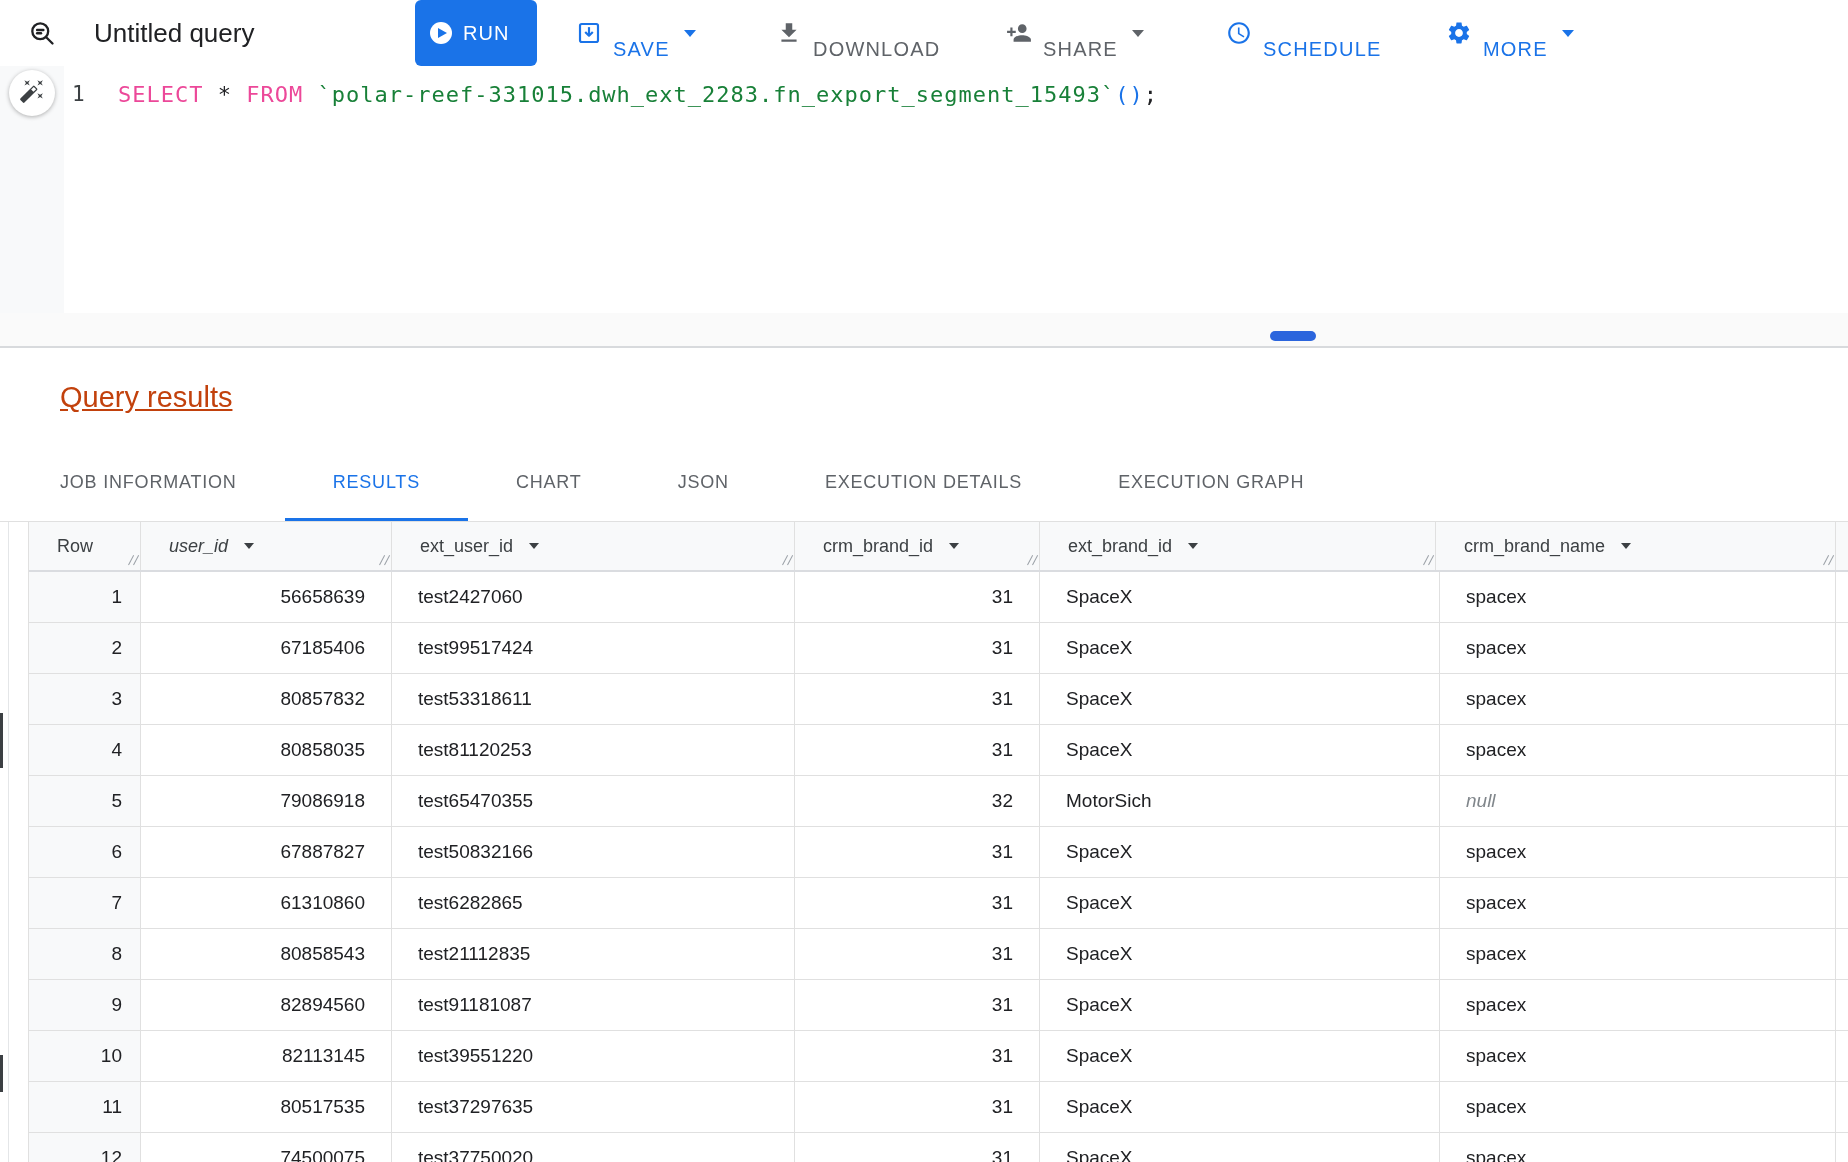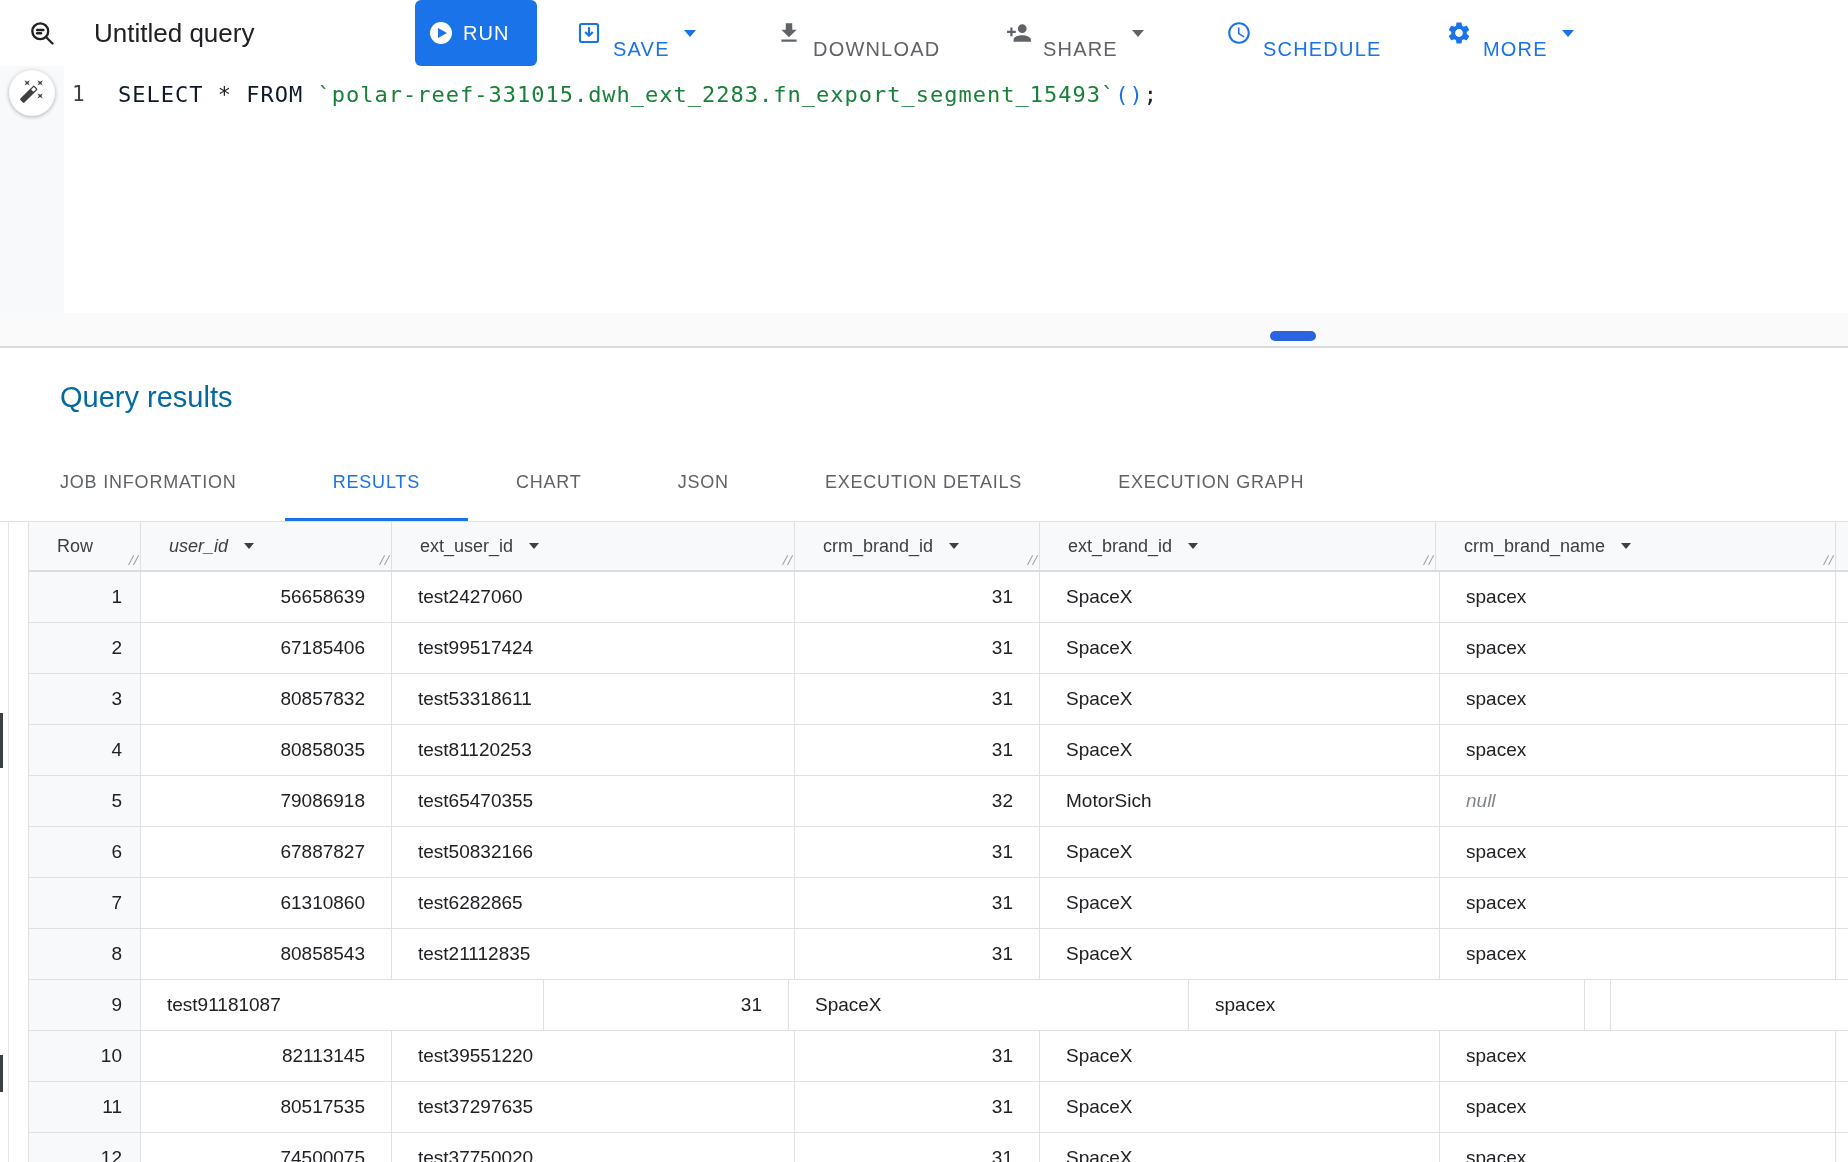--- a/index.html
+++ b/index.html
@@ -37,29 +37,29 @@
   .editor-strip{position:absolute;left:0;top:247px;width:100%;height:33px;background:#fafafa;}
   .splitter-pill{position:absolute;left:1270px;top:265px;width:46px;height:10px;border-radius:5px;
                  background:#2b65dd;cursor:row-resize;}
   .wand-fab{position:absolute;left:9px;top:4px;width:46px;height:46px;border-radius:50%;background:#fff;
             box-shadow:0 1px 4px rgba(0,0,0,.3);display:flex;align-items:center;justify-content:center;cursor:pointer;}
   .code-line{position:absolute;left:0;top:11px;height:34px;width:100%;}
   .line-no{position:absolute;left:72px;top:0;height:34px;display:flex;align-items:center;
            font-family:"DejaVu Sans Mono",monospace;font-size:21px;color:#3c4043;}
   .code-text{position:absolute;left:118px;top:0;height:34px;display:flex;align-items:center;
              font-family:"DejaVu Sans Mono",monospace;font-size:22px;letter-spacing:1px;white-space:pre;}
-  .t-keyword{color:#0f172a;}
+  .t-keyword{color:#ec4899;}
   .t-string{color:#188038;}
   .t-paren{color:#1a73e8;}
   .t-plain{color:#202124;}
 
   
   .results-header{position:absolute;left:0;top:348px;width:100%;height:99px;background:#fff;}
   .results-title{position:absolute;left:60px;top:0;height:99px;display:flex;align-items:center;
-                 font-size:29px;color:#0369a1;}
+                 font-size:29px;color:#c2410c;text-decoration:underline;}
 
   
   .tabs{position:absolute;left:0;top:447px;width:100%;height:74px;border-bottom:1px solid #e0e0e0;
         display:flex;align-items:stretch;padding-left:12px;box-sizing:content-box;background:#fff;}
   .tab{display:flex;align-items:center;padding:0 48px;font-size:18px;font-weight:500;letter-spacing:.8px;
        color:#5f6368;border-bottom:3px solid transparent;box-sizing:border-box;cursor:pointer;}
   .tab.active{color:#1a73e8;border-bottom-color:#1a73e8;}
 
   
   .table-wrap{position:absolute;left:28px;top:522px;width:1836px;height:640px;overflow:hidden;
@@ -316,20 +316,21 @@
           <div class="td align-right row-col" style="width: 112px;">8</div>
           <div class="td align-right" style="width: 251px;">80858543</div>
           <div class="td align-left" style="width: 403px;">test21112835</div>
           <div class="td align-right" style="width: 245px;">31</div>
           <div class="td align-left" style="width: 400px;">SpaceX</div>
           <div class="td align-left" style="width: 396px;">spacex</div>
           <div class="td sliver" style="width: 26px;"></div>
         </div>
         <div class="tr">
           <div class="td align-right row-col" style="width: 112px;">9</div>
+          <div class="td align-right" style="width: 251px;">82894560</div>
           <div class="td align-left" style="width: 403px;">test91181087</div>
           <div class="td align-right" style="width: 245px;">31</div>
           <div class="td align-left" style="width: 400px;">SpaceX</div>
           <div class="td align-left" style="width: 396px;">spacex</div>
           <div class="td sliver" style="width: 26px;"></div>
         </div>
         <div class="tr">
           <div class="td align-right row-col" style="width: 112px;">10</div>
           <div class="td align-right" style="width: 251px;">82113145</div>
           <div class="td align-left" style="width: 403px;">test39551220</div>

